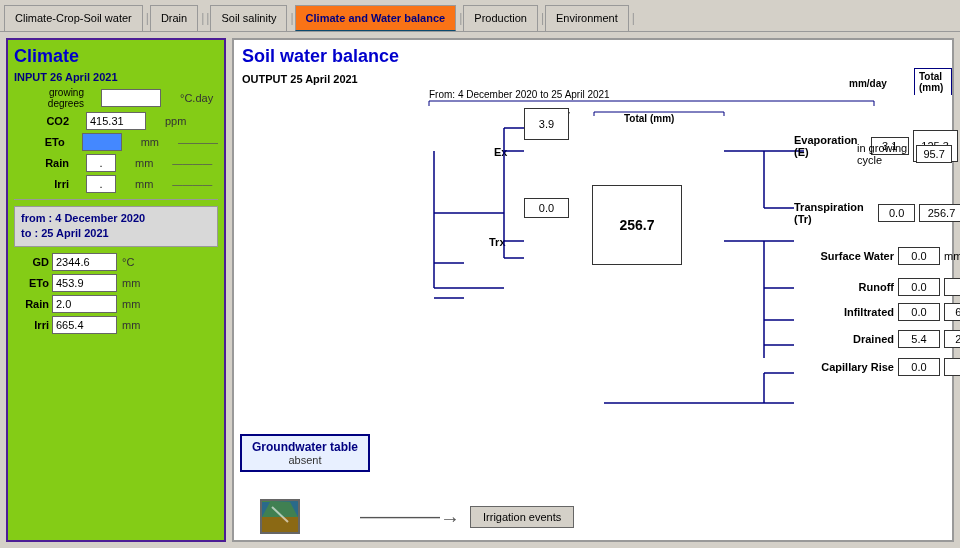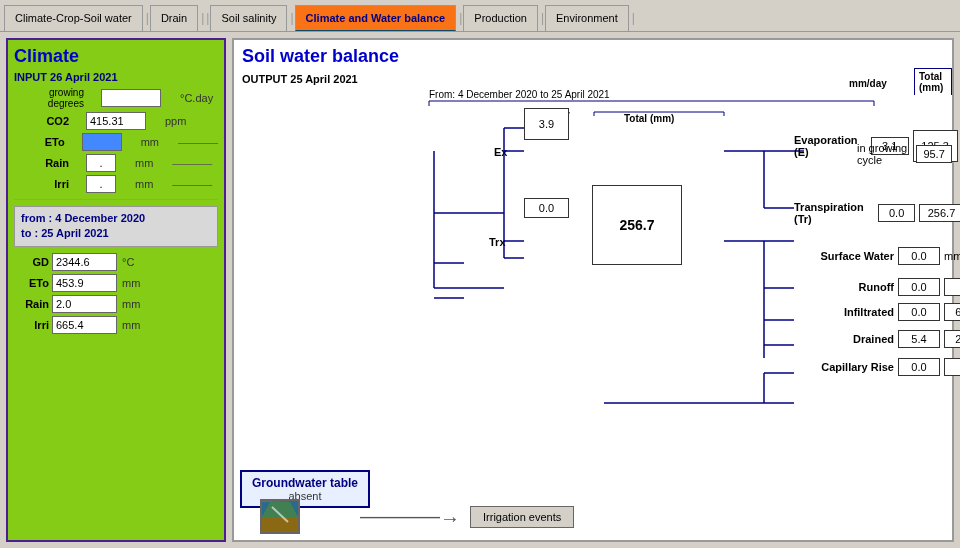--- a/index.html
+++ b/index.html
@@ -166,21 +166,21 @@
       text-align: center;
       font-size: 11px;
       display: inline-flex;
       align-items: center;
       justify-content: center;
       position: absolute;
     }
 
     .groundwater-box {
       position: absolute;
-      bottom: 32px;
+      bottom: 68px;
       left: 6px;
       border: 2px solid #000080;
       background: #e8f0ff;
       padding: 4px 10px;
       text-align: center;
     }
     .groundwater-title {
       font-weight: bold;
       font-size: 12px;
       color: #000080;

